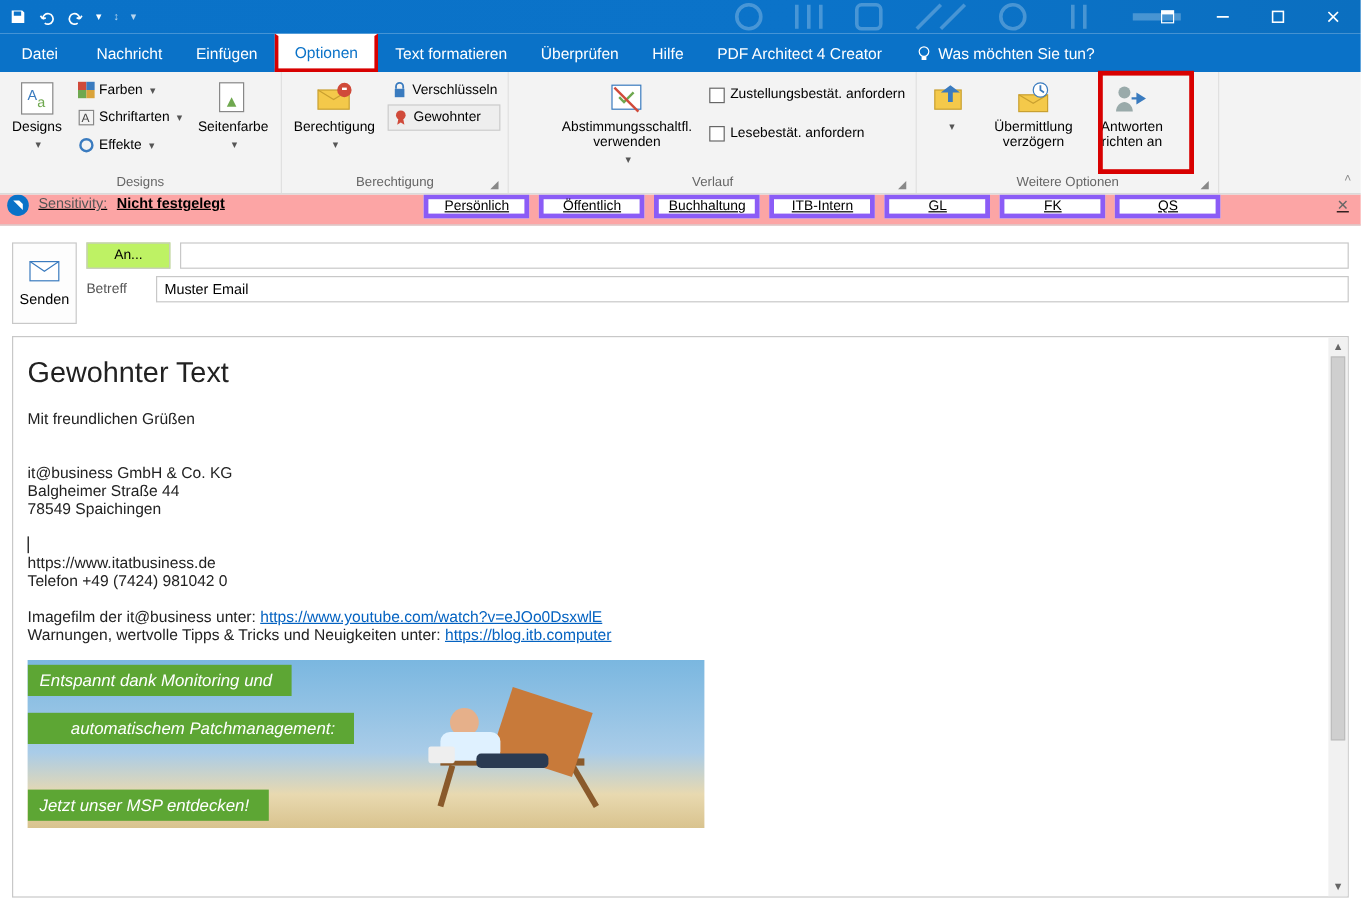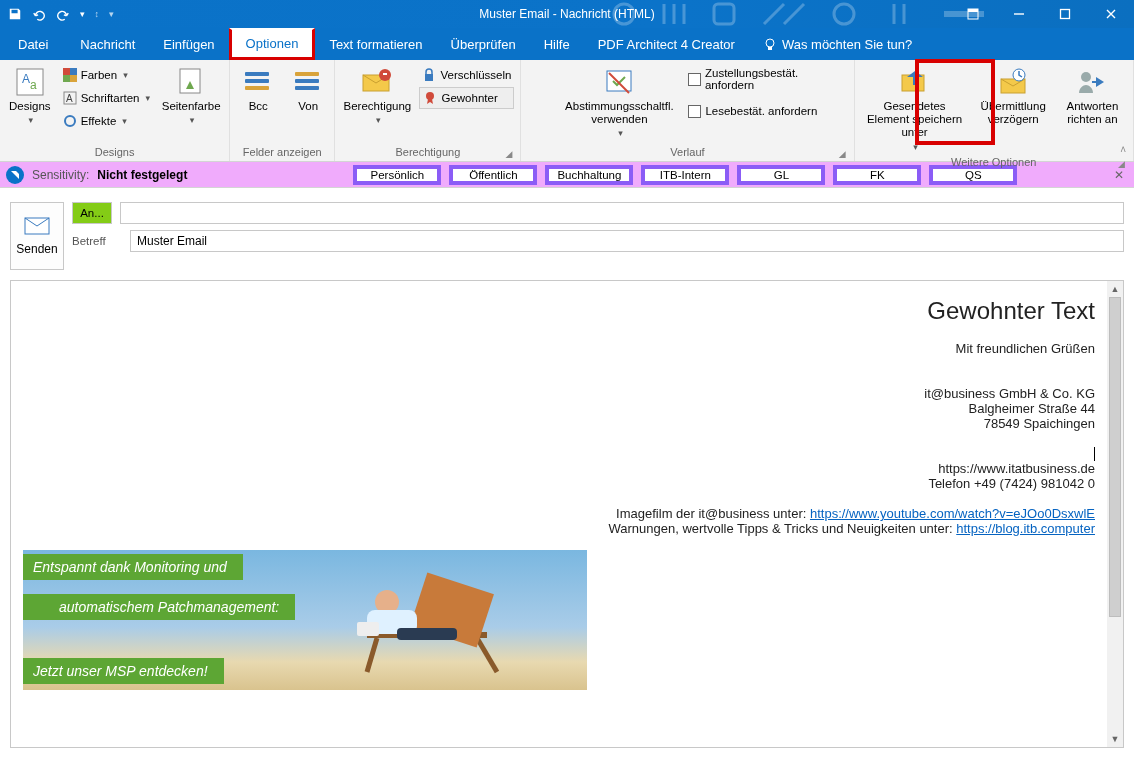--- a/index.html
+++ b/index.html
@@ -58,37 +58,37 @@
   .group-label .launcher{ position:absolute; right:2px; bottom:2px; font-size:9px; color:#888;}
   .big-btn { display:flex; flex-direction:column; align-items:center; gap:2px; padding:2px 4px; min-width:44px; text-align:center; font-size:11.5px; line-height:1.15;}
   .big-btn .i { width:32px; height:32px; display:flex; align-items:center; justify-content:center;}
   .stack { display:flex; flex-direction:column; gap:1px;}
   .small-row { display:flex; align-items:center; gap:4px; font-size:11.5px; padding:1px 3px; height:22px;}
   .checkbox { width:13px; height:13px; border:1px solid #666; background:#fff;}
   .dd { font-size:9px; color:#555; margin-left:2px;}
   .ribbon-collapse { position:absolute; right:8px; bottom:6px; color:#888; font-size:10px;}
   .red-ring { position:absolute; border:4px solid #d80000; pointer-events:none;}
   .sensitivity-bar {
-    height:26px; background:#f0abfc; border-bottom:1px solid #d4d4d4;
-    display:flex; align-items:center; padding:0 6px; gap:8px;
+    height:26px; background:#fca5a5; border-bottom:1px solid #d4d4d4;
+    display:flex; align-items:flex-start; padding:0 6px; gap:8px;text-decoration:underline;
   }
   .sens-icon { width:18px;height:18px;border-radius:50%;background:#0a72c8;display:flex;align-items:center;justify-content:center;}
   .sens-tab { width:88px; height:20px; border:4px solid #8b5cf6; background:#fff; display:flex; align-items:center; justify-content:center; font-size:11.5px;}
   .sens-close { margin-left:auto; width:18px;height:18px;display:flex;align-items:center;justify-content:center;color:#666;}
   .compose {
     display:flex; padding:14px 10px 4px 10px; gap:8px;
   }
   .send-btn { width:54px; height:68px; border:1px solid #c8c8c8; background:#fdfdfd; display:flex; flex-direction:column; align-items:center; justify-content:center; gap:6px; font-size:12px;}
   .fields { flex:1; display:flex; flex-direction:column; gap:6px;}
   .field-row { display:flex; align-items:center; gap:8px;}
-  .field-btn { width:40px; height:22px; border:1px solid #c8c8c8; background:#84cc16; display:flex; align-items:center; justify-content:center; font-size:11.5px;}
+  .field-btn { width:70px; height:22px; border:1px solid #c8c8c8; background:#bef264; display:flex; align-items:center; justify-content:center; font-size:11.5px;}
   .field-input { flex:1; height:22px; border:1px solid #c8c8c8; padding:0 6px; font-size:12px;}
   .field-label { width:50px; font-size:11.5px; color:#555;}
   .body-wrap { margin:6px 10px 10px 10px; border:1px solid #c8c8c8; height:468px; position:relative; overflow:hidden;}
-  .body-inner { position:absolute; left:0; top:0; right:16px; bottom:0; padding:10px 12px; overflow:hidden; font-size:13px; color:#222;text-align:right;}
+  .body-inner { position:absolute; left:0; top:0; right:16px; bottom:0; padding:10px 12px; overflow:hidden; font-size:13px; color:#222;}
   .vscroll { position:absolute; right:0; top:0; bottom:0; width:16px; background:#f1f1f1; display:flex; flex-direction:column;}
   .vscroll .arrow { height:16px; display:flex; align-items:center; justify-content:center; color:#666; font-size:9px;}
   .vscroll .track { flex:1; position:relative;}
   .vscroll .thumb { position:absolute; left:2px; right:2px; top:0; height:320px; background:#cfcfcf; border:1px solid #bdbdbd;}
   h1.body-h1 { font-size:24px; font-weight:400; margin:6px 0 16px 0; color:#222;}
   .siglink { color:#0563c1; text-decoration:underline;}
   .cursor { display:inline-block; width:0; height:14px; border-left:1px solid #000; vertical-align:text-bottom;}
   .banner {
     width: 564px; height:140px; margin-top:14px;
     background: linear-gradient(to bottom, #7ab7e0 0%, #a9cce8 55%, #e8d9b0 80%, #d9c38e 100%);
@@ -120,21 +120,20 @@
       </span>
     <span>
         <svg width="14" height="14" viewBox="0 0 16 16">
           <path fill="none" stroke="#fff" stroke-width="1.6" d="M12 10a5 5 0 1 0-2 4M12 10l2-3m-2 3-3-1"></path>
         </svg>
       </span>
     <span style="font-size:9px;">▾</span>
     <span style="font-size:9px;opacity:.7;">↕</span>
     <span style="font-size:9px;opacity:.7;">▾</span>
   </div>
-  <div class="title-center">Muster Email  -  Nachricht (HTML)</div>
   <svg class="deco" viewBox="0 0 460 28">
     <g stroke="#fff" stroke-width="3" fill="none">
       <circle cx="20" cy="14" r="10"></circle>
         <path d="M60 4v20M70 4v20M80 4v20"></path>
       <rect x="110" y="4" width="20" height="20" rx="4"></rect>
         <path d="M160 24l20-20M180 24l20-20"></path>
       <circle cx="240" cy="14" r="10"></circle>
         <path d="M290 4v20M300 4v20"></path>
       <path d="M340 14h40" stroke-width="6"></path>
     </g>
@@ -233,45 +232,20 @@
               <path d="M10 22 l4 -8 l4 8" fill="#6fa84f"></path>
             </svg>
           </span>
         <span>Seitenfarbe</span>
           <span class="dd">▾</span>
       </div>
     </div>
     <div class="group-label">Designs</div>
   </div>
 
-  <div class="ribbon-group" style="min-width:96px;">
-    <div class="group-body">
-      <div class="big-btn">
-        <span class="i">
-            <svg width="30" height="28">
-              <rect x="2" y="4" width="24" height="4" rx="1" fill="#3a7bbf"></rect>
-              <rect x="2" y="11" width="24" height="4" rx="1" fill="#3a7bbf"></rect>
-              <rect x="2" y="18" width="24" height="4" rx="1" fill="#d9a33a"></rect>
-            </svg>
-          </span>
-        <span>Bcc</span>
-      </div>
-      <div class="big-btn">
-        <span class="i">
-            <svg width="30" height="28">
-              <rect x="2" y="4" width="24" height="4" rx="1" fill="#d9a33a"></rect>
-              <rect x="2" y="11" width="24" height="4" rx="1" fill="#3a7bbf"></rect>
-              <rect x="2" y="18" width="24" height="4" rx="1" fill="#3a7bbf"></rect>
-            </svg>
-          </span>
-        <span>Von</span>
-      </div>
-    </div>
-    <div class="group-label">Felder anzeigen</div>
-  </div>
 
   <div class="ribbon-group" style="min-width:176px;">
     <div class="group-body">
       <div class="big-btn">
         <span class="i">
             <svg width="32" height="30">
               <rect x="2" y="8" width="26" height="16" fill="#f4c94a" stroke="#c9a030"></rect>
               <path d="M2 8l13 8 13-8" fill="none" stroke="#c9a030"></path>
               <circle cx="24" cy="8" r="6" fill="#d04a3a"></circle>
               <rect x="22" y="6" width="4" height="2" fill="#fff"></rect>
@@ -330,21 +304,20 @@
 
   <div class="ribbon-group" style="min-width:252px;">
     <div class="group-body">
       <div class="big-btn" style="max-width:108px;">
         <span class="i">
             <svg width="32" height="30">
               <rect x="3" y="8" width="22" height="16" fill="#f4c94a" stroke="#c9a030"></rect>
               <path d="M16 4l8 6h-6v8h-4v-8h-6z" fill="#3a7bbf"></path>
             </svg>
           </span>
-        <span>Gesendetes Element speichern unter</span>
           <span class="dd">▾</span>
       </div>
       <div class="big-btn" style="max-width:82px;">
         <span class="i">
             <svg width="32" height="30">
               <rect x="4" y="12" width="24" height="14" fill="#f4c94a" stroke="#c9a030"></rect>
               <path d="M4 12l12 7 12-7" fill="none" stroke="#c9a030"></path>
               <circle cx="22" cy="8" r="6" fill="#fff" stroke="#3a7bbf"></circle>
               <path d="M22 4v4l3 2" fill="none" stroke="#3a7bbf" stroke-width="1.5"></path>
             </svg>

